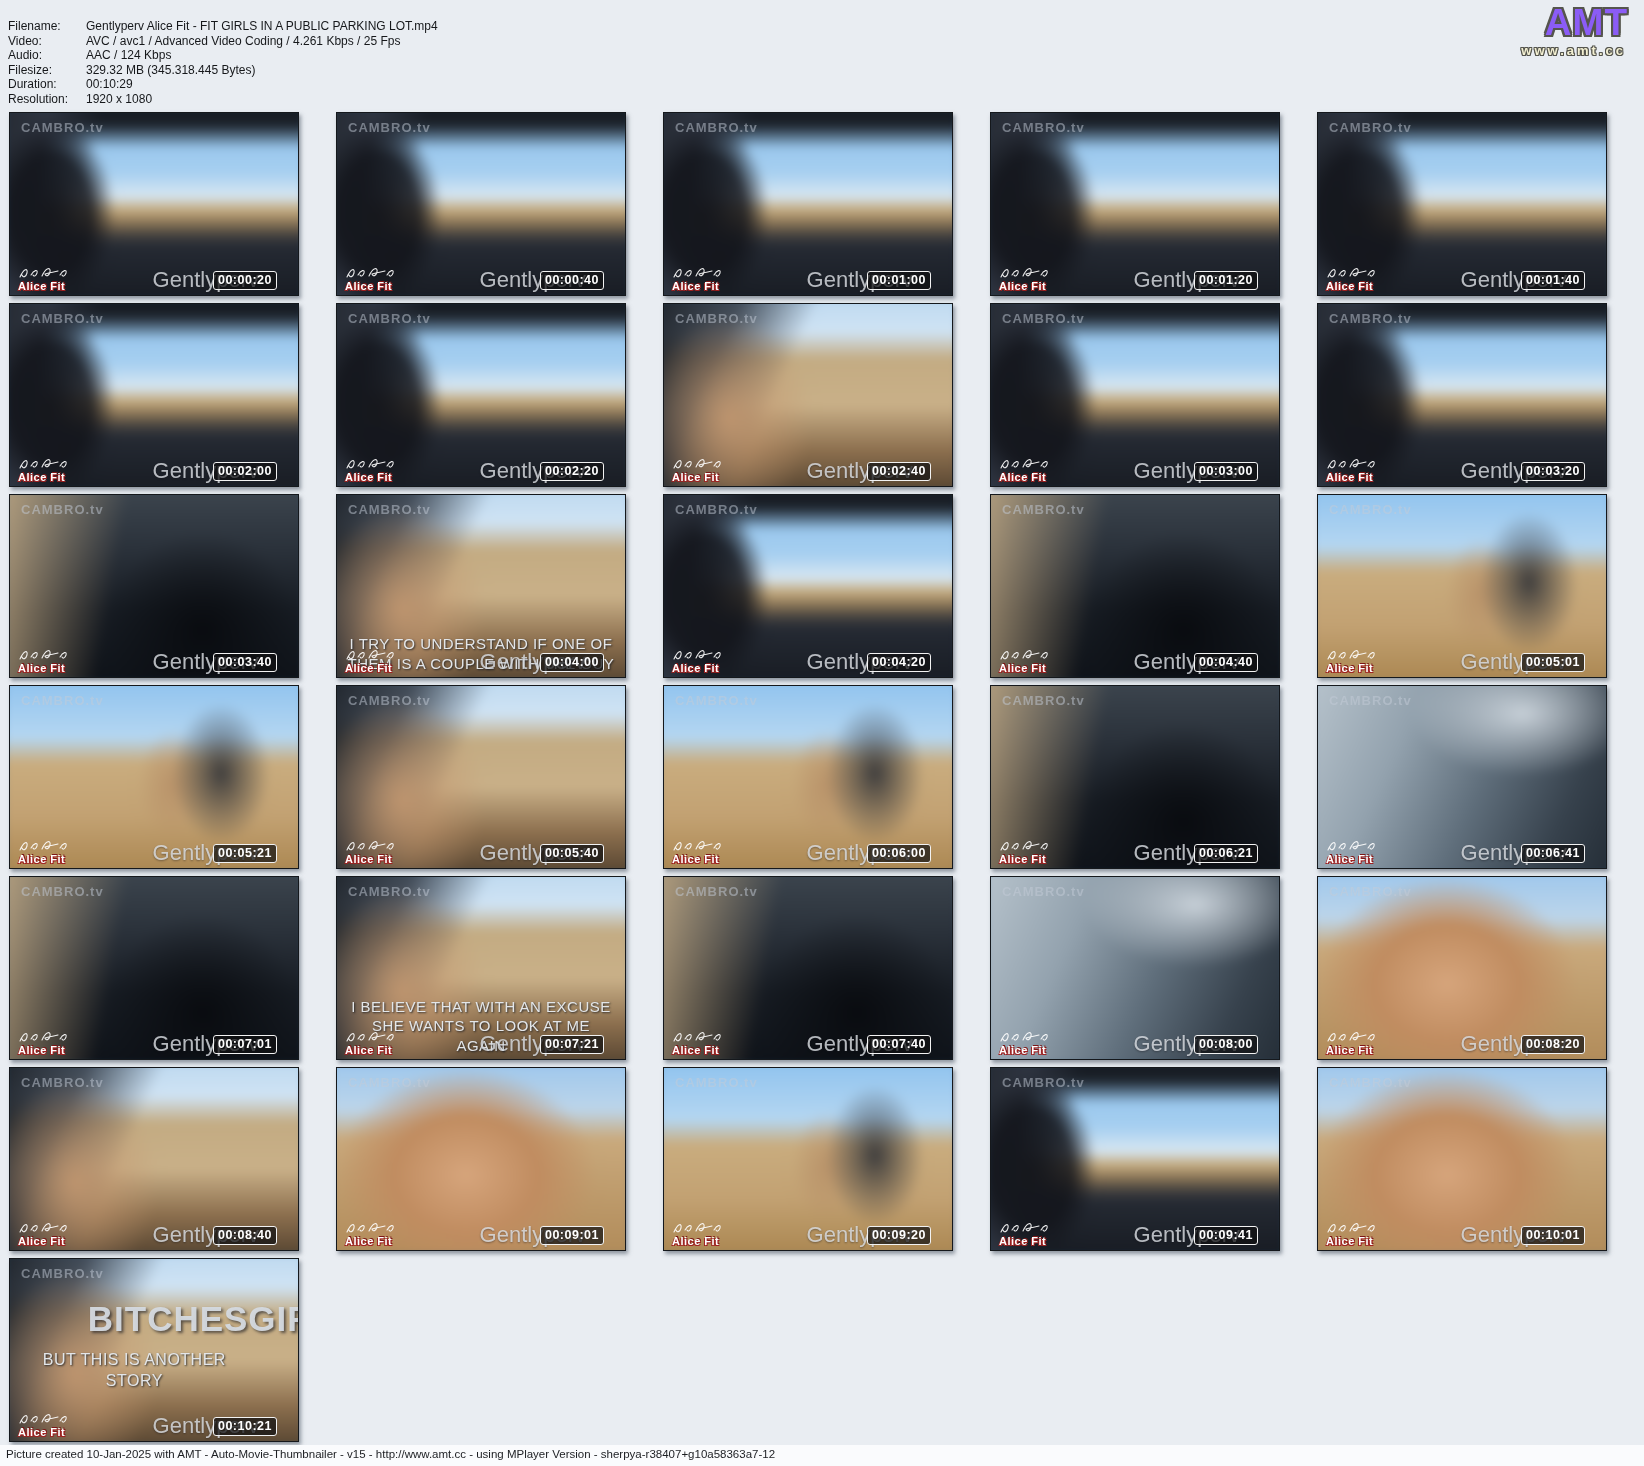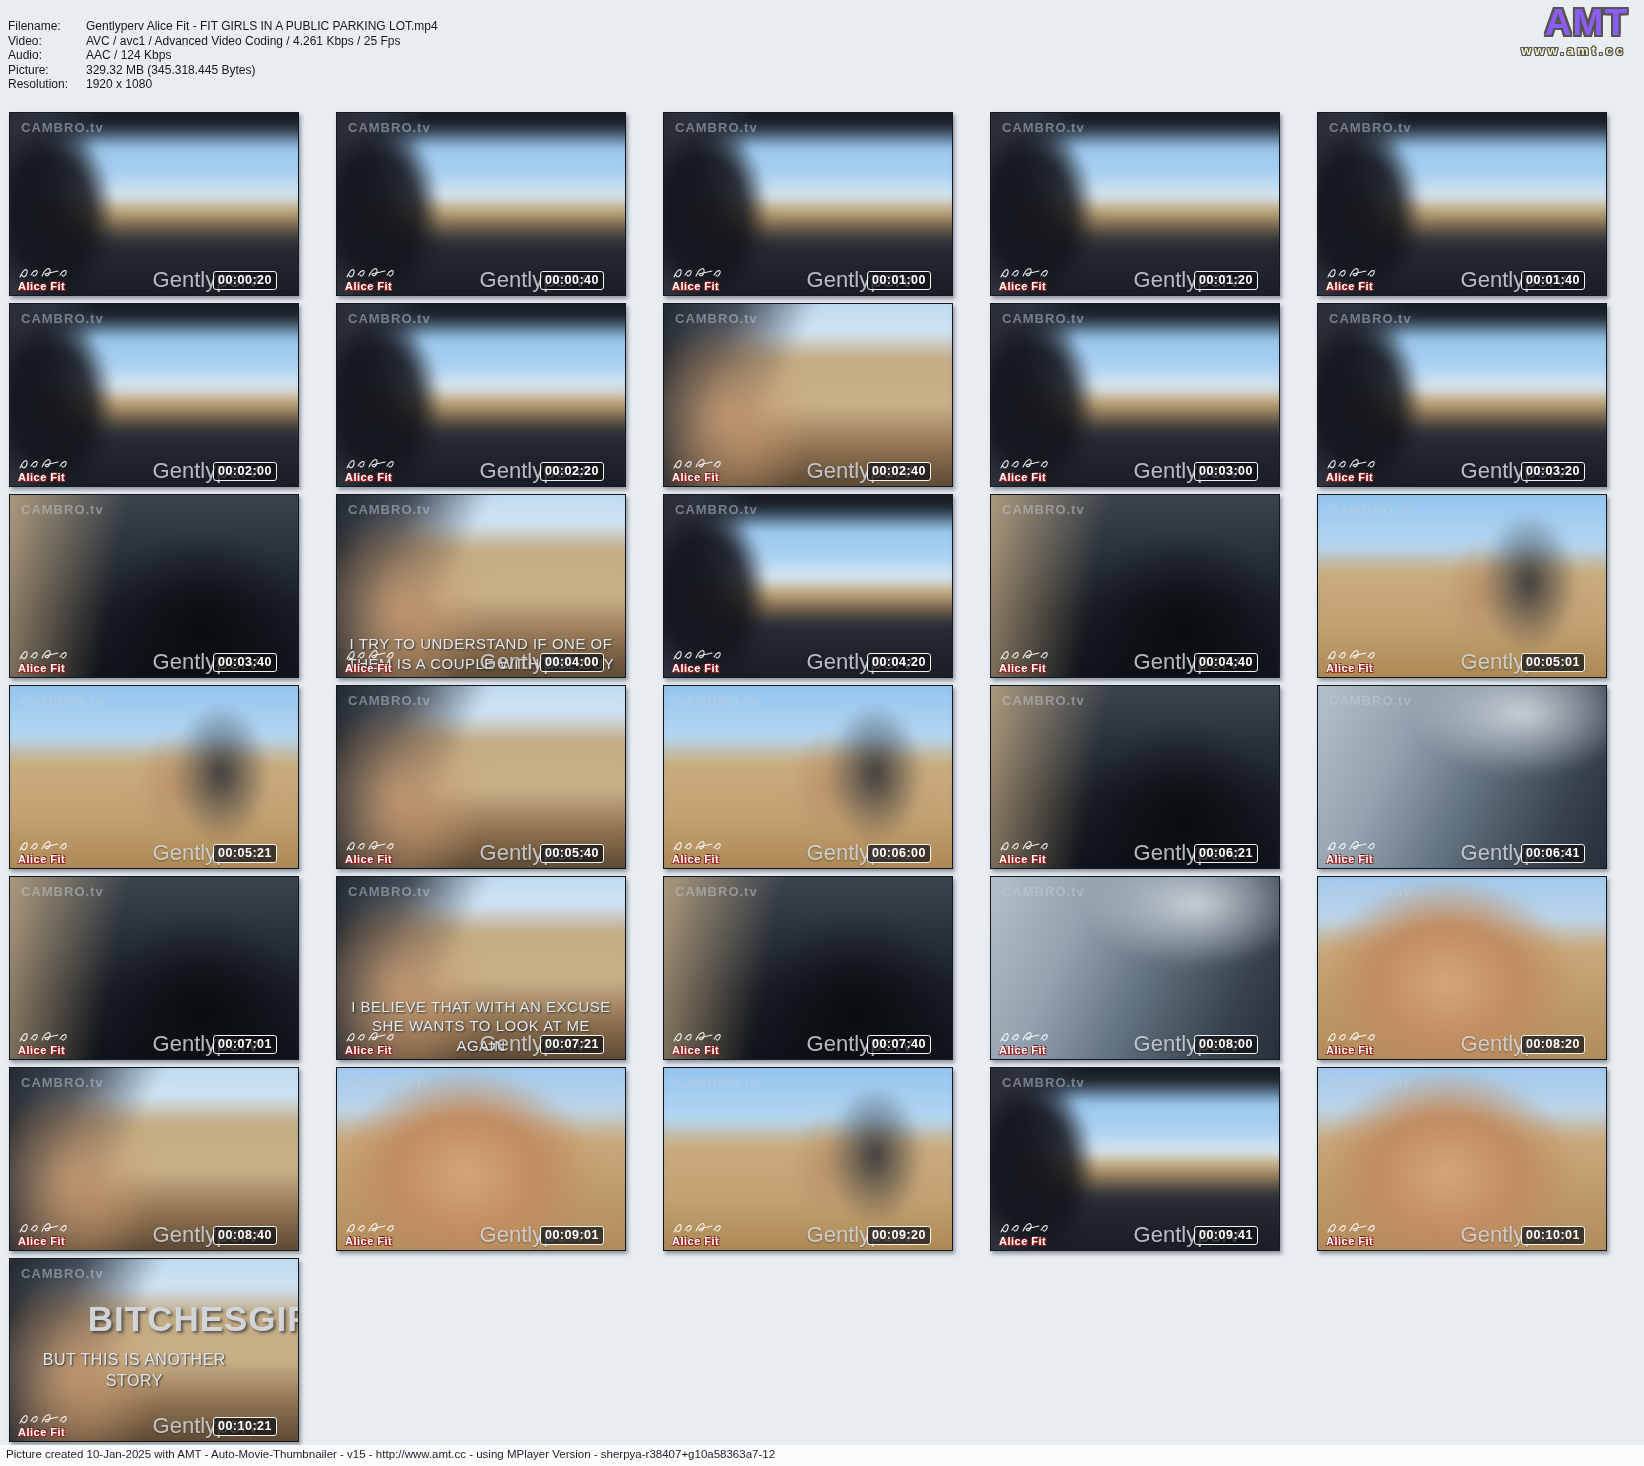--- a/index.html
+++ b/index.html
@@ -162,22 +162,26 @@
   </div>
   <div class="meta-row">
     <span class="meta-label">Video:</span>
     <span class="meta-value">AVC / avc1 / Advanced Video Coding / 4.261 Kbps / 25 Fps</span>
   </div>
   <div class="meta-row">
     <span class="meta-label">Audio:</span>
     <span class="meta-value">AAC / 124 Kbps</span>
   </div>
   <div class="meta-row">
-    <span class="meta-label">Picture:</span>
+    <span class="meta-label">Filesize:</span>
     <span class="meta-value">329.32 MB (345.318.445 Bytes)</span>
+  </div>
+  <div class="meta-row">
+    <span class="meta-label">Duration:</span>
+    <span class="meta-value">00:10:29</span>
   </div>
   <div class="meta-row">
     <span class="meta-label">Resolution:</span>
     <span class="meta-value">1920 x 1080</span>
   </div>
 
   <div class="amt-logo">
     <span class="amt-logo-title">AMT</span>
     <span class="amt-logo-url">www.amt.cc</span>
   </div>

